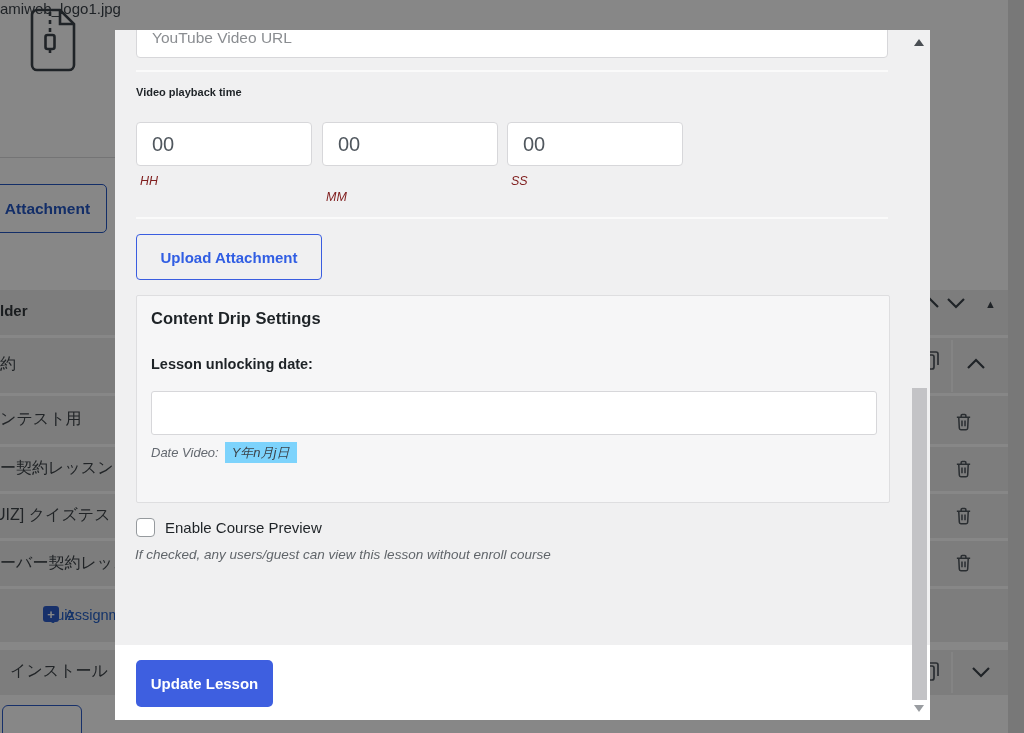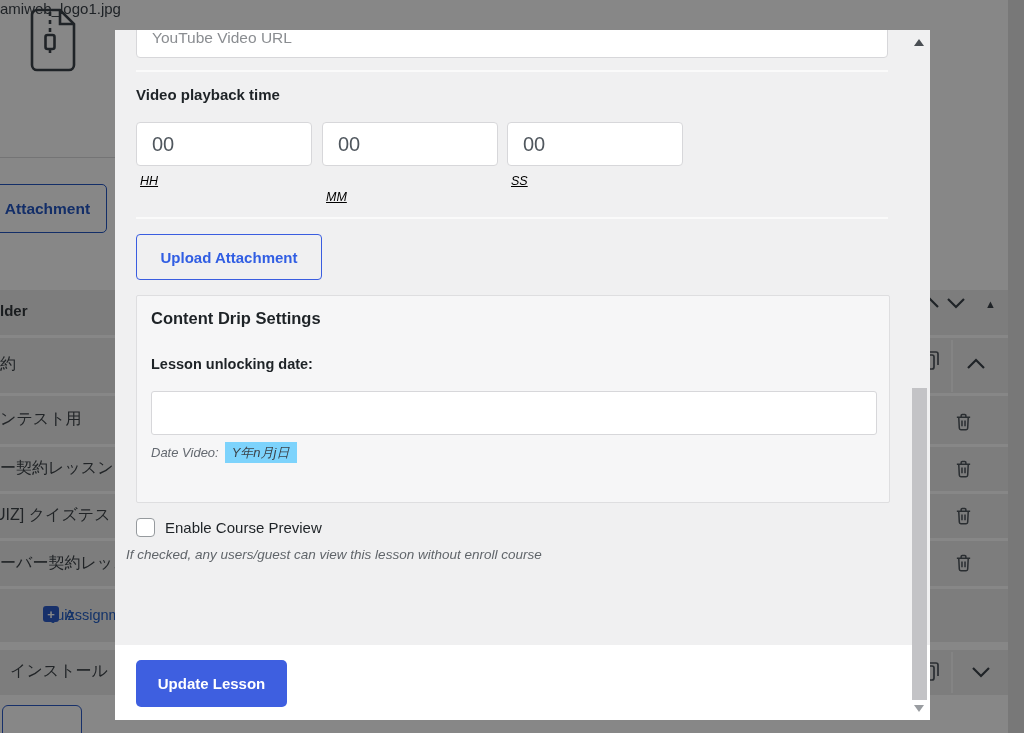--- a/index.html
+++ b/index.html
@@ -30,37 +30,37 @@
   .overlay{position:absolute;inset:0;z-index:2;background:rgba(0,0,0,0.47);}
 
   
   .modal{position:absolute;z-index:3;left:115px;top:30px;width:815px;height:690px;
          background:#f0f0f1;overflow:hidden;}
   .m-input{position:absolute;background:#fff;border:1px solid #d7d7da;border-radius:4px;
            font-family:"Liberation Sans",sans-serif;font-size:20px;color:#50575e;
            padding:0 0 0 15px;box-sizing:border-box;outline:none;}
   .m-input::placeholder{color:#8a8d91;opacity:1;}
   .m-divider{position:absolute;height:2px;background:#fafafa;}
-  .m-label{position:absolute;font-size:15px;font-weight:bold;color:#1e2327;}
-  .m-unit{position:absolute;font-size:12.5px;font-style:italic;color:#000000;text-decoration:underline;}
+  .m-label{position:absolute;font-size:11px;font-weight:bold;color:#1e2327;}
+  .m-unit{position:absolute;font-size:12.5px;font-style:italic;color:#7f1d1d;}
   .upload-btn{position:absolute;left:21px;top:204px;width:186px;height:46px;border-radius:4px;
               border:1.5px solid #3a5de0;background:transparent;color:#315ee3;
               font-family:"Liberation Sans",sans-serif;font-size:15px;font-weight:bold;cursor:pointer;}
   .drip-box{position:absolute;left:21px;top:265px;width:754px;height:208px;box-sizing:border-box;
             background:#f6f6f7;border:1px solid #dedee0;border-radius:2px;}
   .drip-title{position:absolute;left:14px;top:13px;font-size:16.5px;font-weight:bold;color:#1e2327;}
   .drip-label{position:absolute;left:14px;top:60px;font-size:14.5px;font-weight:600;color:#1e2327;}
   .drip-hint{position:absolute;left:14px;top:148px;font-size:13px;font-style:italic;color:#646970;}
   .code-chip{background:#7dd3fc;padding:3px 7px;margin-left:6px;font-style:italic;color:#3c434a;}
   .wp-checkbox{position:absolute;left:21px;top:488px;width:19px;height:19px;box-sizing:border-box;
                background:#fff;border:1.5px solid #969a9e;border-radius:4px;cursor:pointer;}
   .cb-label{position:absolute;left:50px;top:489px;font-size:15px;color:#1e2327;}
-  .cb-hint{position:absolute;left:11px;top:517px;font-size:13.5px;font-style:italic;color:#60656a;}
+  .cb-hint{position:absolute;left:20px;top:517px;font-size:13.5px;font-style:italic;color:#60656a;}
   .m-footer{position:absolute;left:0;top:615px;width:815px;height:75px;background:#fff;}
-  .update-btn{position:absolute;left:21px;top:15px;width:151px;height:47px;border:none;border-radius:5px;
+  .update-btn{position:absolute;left:21px;top:15px;width:137px;height:47px;border:none;border-radius:5px;
               background:#3e5fe0;color:#fff;font-family:"Liberation Sans",sans-serif;
               font-size:15px;font-weight:bold;cursor:pointer;}
   
   .m-scrollbar{position:absolute;right:0;top:0;width:22px;height:690px;}
   .sb-up{position:absolute;left:6px;top:9px;width:0;height:0;
          border-left:5.5px solid transparent;border-right:5.5px solid transparent;
          border-bottom:7px solid #4a4f54;}
   .sb-thumb{position:absolute;left:4px;top:358px;width:15px;height:312px;background:#c3c3c6;}
   .sb-down{position:absolute;left:6px;top:675px;width:0;height:0;
            border-left:5.5px solid transparent;border-right:5.5px solid transparent;

